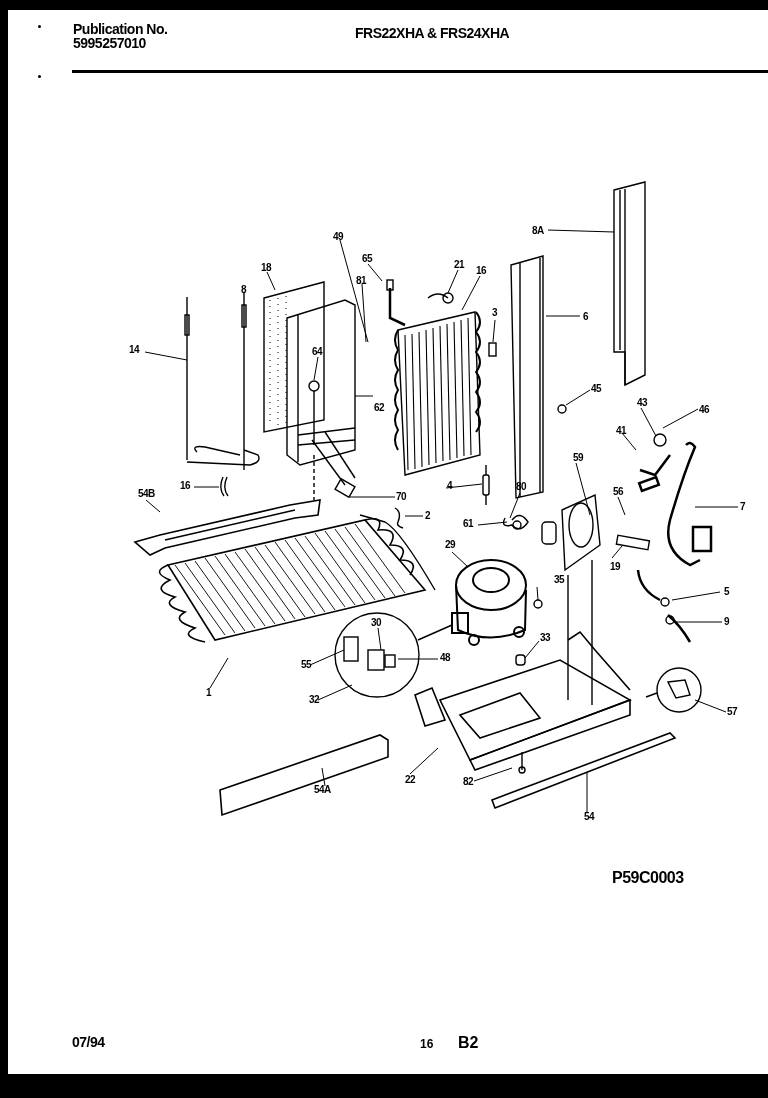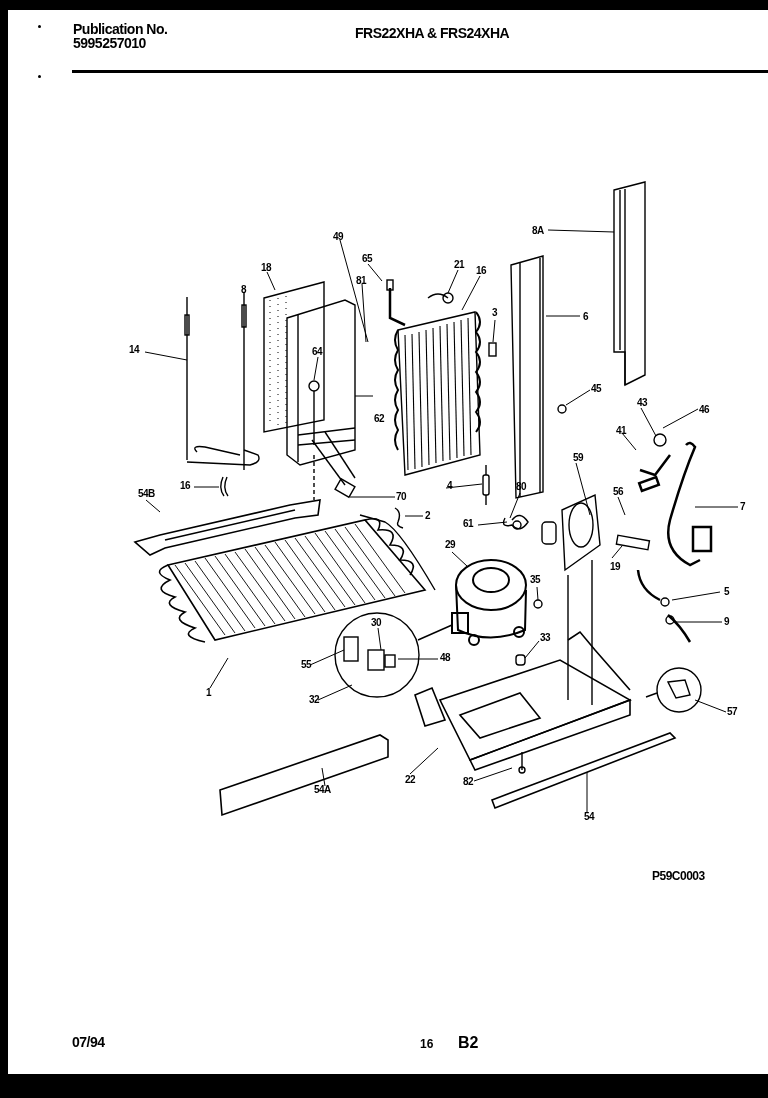--- a/index.html
+++ b/index.html
@@ -264,51 +264,51 @@
 <div class="lbl" style="left:362px;top:254px">65</div>
 <div class="lbl" style="left:356px;top:276px">81</div>
 <div class="lbl" style="left:454px;top:260px">21</div>
 <div class="lbl" style="left:476px;top:266px">16</div>
 <div class="lbl" style="left:261px;top:263px">18</div>
 <div class="lbl" style="left:241px;top:285px">8</div>
 <div class="lbl" style="left:492px;top:308px">3</div>
 <div class="lbl" style="left:583px;top:312px">6</div>
 <div class="lbl" style="left:129px;top:345px">14</div>
 <div class="lbl" style="left:312px;top:347px">64</div>
-<div class="lbl" style="left:374px;top:414px">62</div>
+<div class="lbl" style="left:374px;top:403px">62</div>
 <div class="lbl" style="left:591px;top:384px">45</div>
 <div class="lbl" style="left:637px;top:398px">43</div>
 <div class="lbl" style="left:699px;top:405px">46</div>
 <div class="lbl" style="left:616px;top:426px">41</div>
 <div class="lbl" style="left:447px;top:481px">4</div>
 <div class="lbl" style="left:180px;top:481px">16</div>
 <div class="lbl" style="left:396px;top:492px">70</div>
 <div class="lbl" style="left:573px;top:453px">59</div>
 <div class="lbl" style="left:613px;top:487px">56</div>
 <div class="lbl" style="left:516px;top:482px">80</div>
 <div class="lbl" style="left:740px;top:502px">7</div>
 <div class="lbl" style="left:138px;top:489px">54B</div>
 <div class="lbl" style="left:425px;top:511px">2</div>
 <div class="lbl" style="left:463px;top:519px">61</div>
 <div class="lbl" style="left:445px;top:540px">29</div>
 <div class="lbl" style="left:610px;top:562px">19</div>
 <div class="lbl" style="left:724px;top:587px">5</div>
-<div class="lbl" style="left:530px;top:575px">35</div>
+<div class="lbl" style="left:554px;top:575px">35</div>
 <div class="lbl" style="left:724px;top:617px">9</div>
 <div class="lbl" style="left:371px;top:618px">30</div>
 <div class="lbl" style="left:301px;top:660px">55</div>
 <div class="lbl" style="left:440px;top:653px">48</div>
 <div class="lbl" style="left:540px;top:633px">33</div>
 <div class="lbl" style="left:206px;top:688px">1</div>
 <div class="lbl" style="left:309px;top:695px">32</div>
 <div class="lbl" style="left:727px;top:707px">57</div>
 <div class="lbl" style="left:405px;top:775px">22</div>
 <div class="lbl" style="left:463px;top:777px">82</div>
 <div class="lbl" style="left:314px;top:785px">54A</div>
 <div class="lbl" style="left:584px;top:812px">54</div>
 
-<div class="foot" style="left:652px;top:869px;font-size:12px;letter-spacing:-0.5px">P59C0003</div>
+<div class="foot" style="left:612px;top:869px;font-size:16px;letter-spacing:-0.5px">P59C0003</div>
 
 <div class="foot" style="left:72px;top:1034px;font-size:14px;letter-spacing:-0.5px">07/94</div>
 <div class="foot" style="left:420px;top:1037px;font-size:12px">16</div>
 <div class="foot" style="left:458px;top:1034px;font-size:16px">B2</div>
 
 <div class="bottom-bar"></div>
 
 </body></html>

